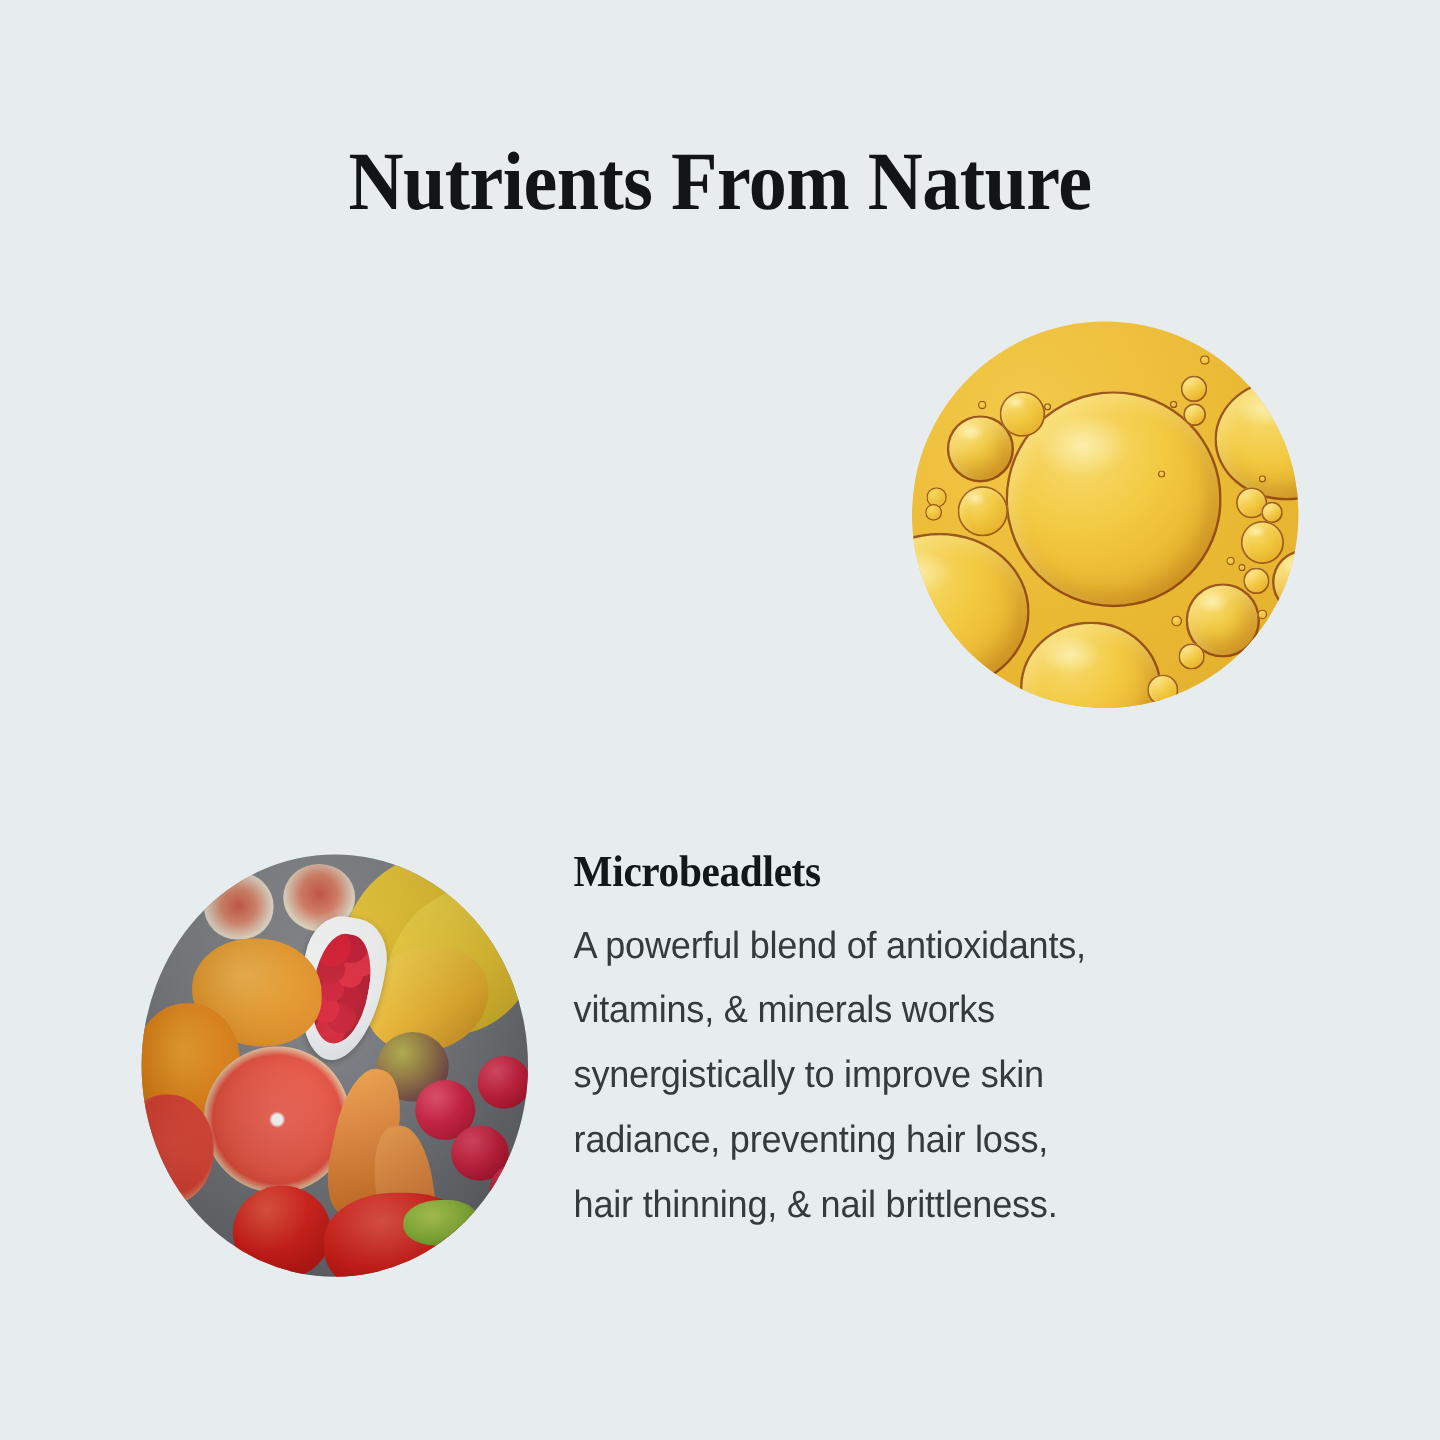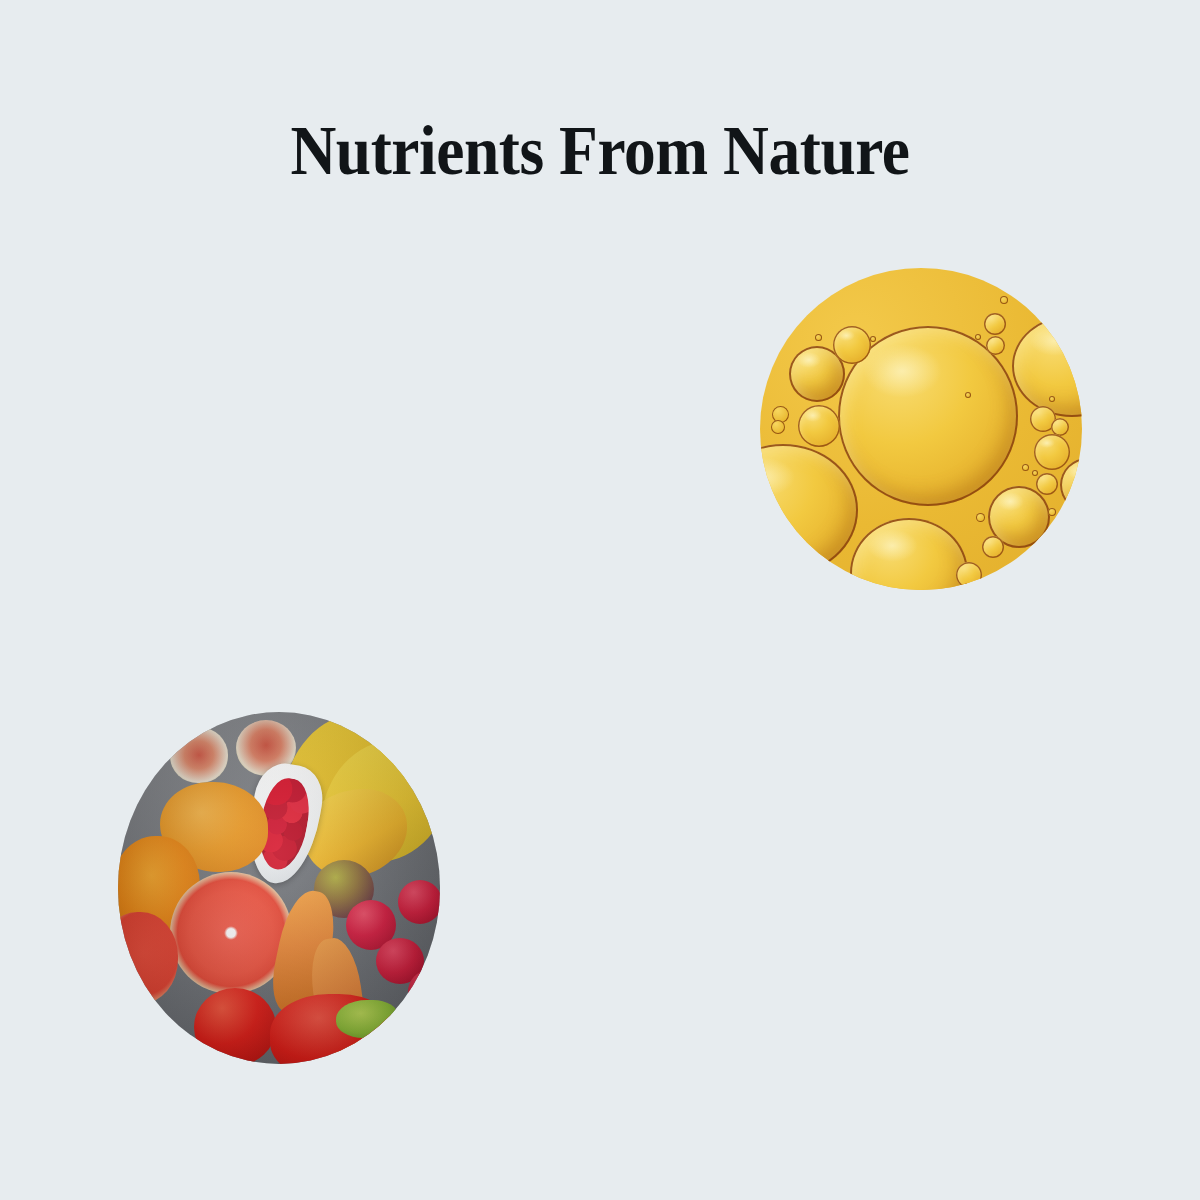--- a/index.html
+++ b/index.html
@@ -262,14 +262,24 @@
                 background:radial-gradient(circle at 34% 26%, #f4573f 0%, #e21f19 45%, #b2110f 100%);"></div>
 
     <div class="fr" style="left:152px; top:282px; width:128px; height:86px; border-radius:46% 46% 44% 44%;
                 background:radial-gradient(ellipse at 38% 28%, #f35545 0%, #e01d17 48%, #a90f0c 100%);"></div>
     <div class="fr" style="left:218px; top:288px; width:62px; height:38px; border-radius:50% 40% 46% 44%;
                 background:radial-gradient(ellipse at 40% 35%, #bcd958 0%, #8fbe3a 55%, #5e8d22 100%);"></div>
 
     <div class="slate-shadow"></div>
   </div>
 
+  <div id="block-micro">
+    <div class="block-heading">Microbeadlets</div>
+    <div class="block-body">
+      <p>A powerful blend of antioxidants,</p>
+      <p>vitamins, &amp; minerals works</p>
+      <p>synergistically to improve skin</p>
+      <p>radiance, preventing hair loss,</p>
+      <p>hair thinning, &amp; nail brittleness.</p>
+    </div>
+  </div>
 
 </div>
 
 </body></html>

